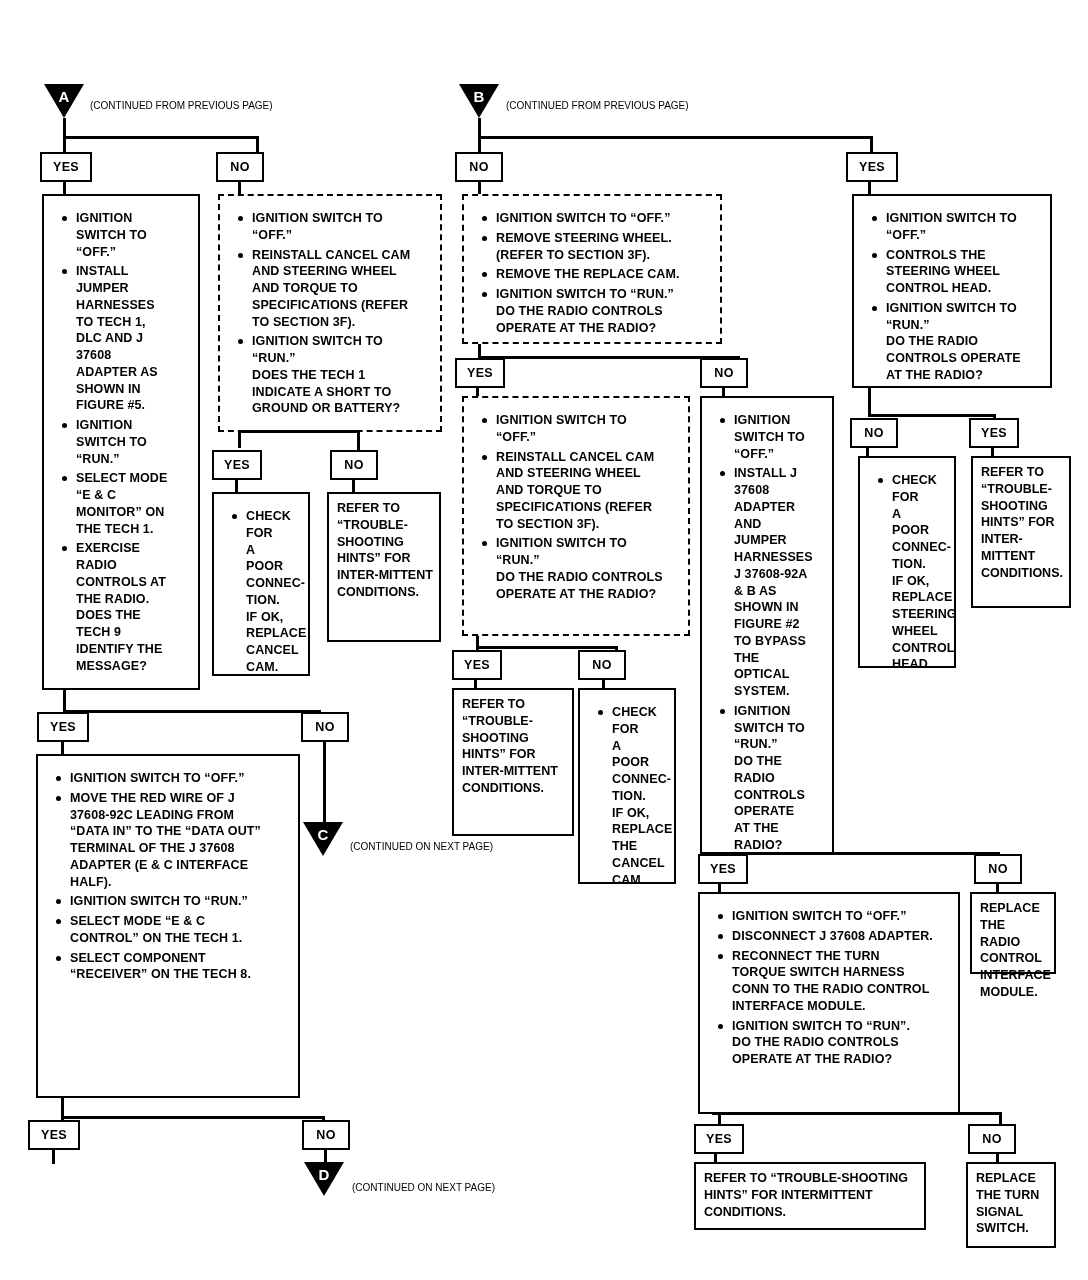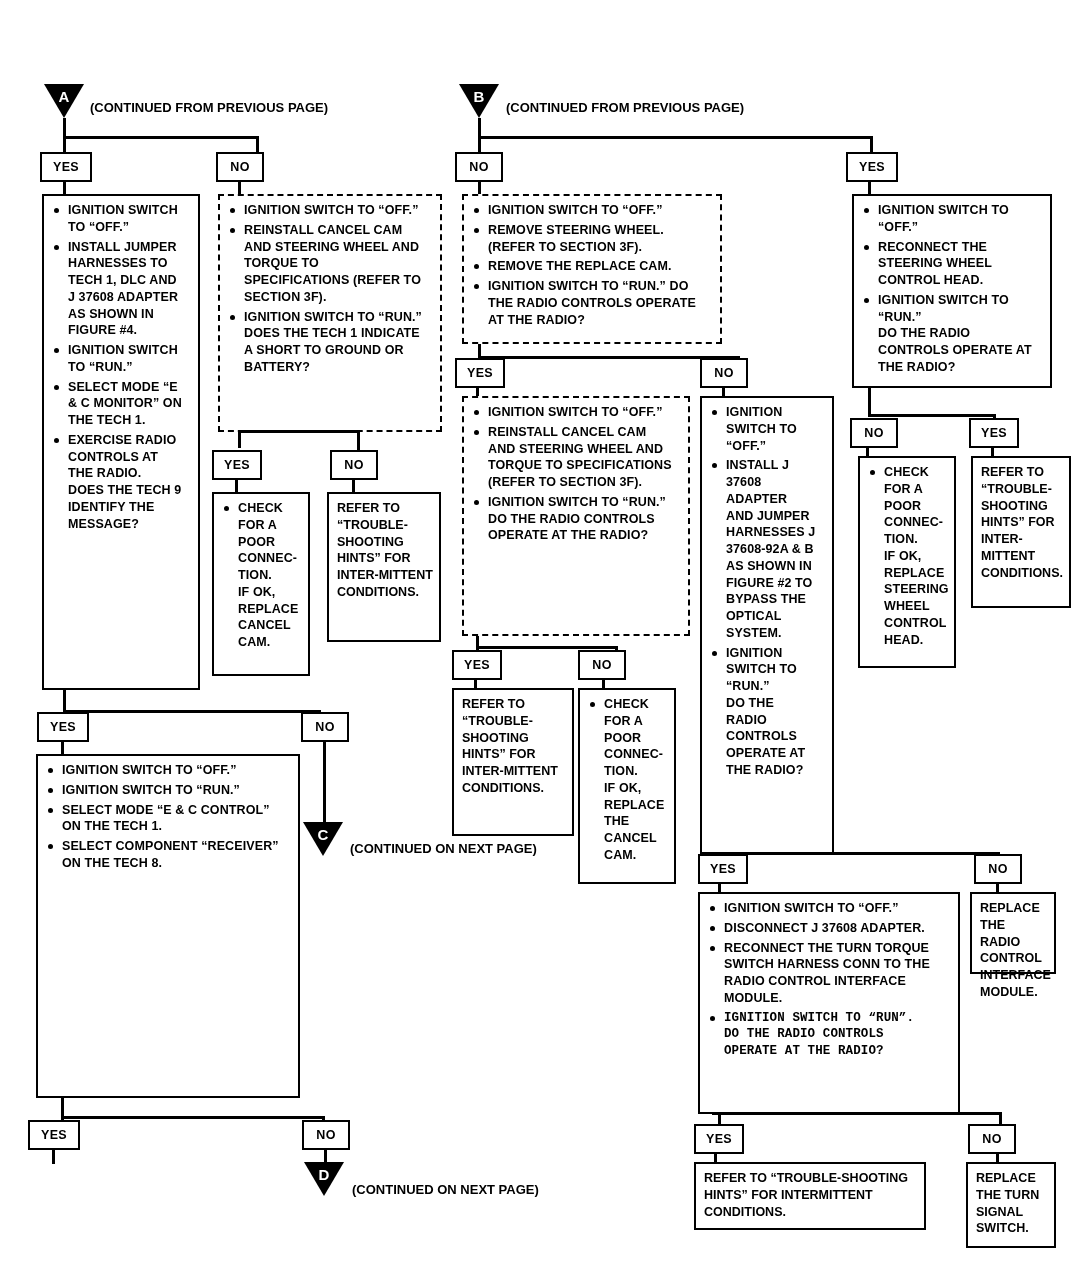--- a/index.html
+++ b/index.html
@@ -3,37 +3,37 @@
 <meta charset="utf-8">
 <style>
   html,body{margin:0;padding:0;background:#fff;}
   body{width:1088px;height:1280px;font-family:"Liberation Sans",sans-serif;color:#000;}
   #sheet{position:relative;width:1088px;height:1280px;overflow:hidden;}
 
   .box{position:absolute;border:2px solid #000;background:#fff;box-sizing:border-box;}
   .dashed{border:2px dashed #000;}
   .lbl{position:absolute;border:2px solid #000;background:#fff;box-sizing:border-box;
        font-weight:bold;font-size:12.5px;display:flex;align-items:center;justify-content:center;letter-spacing:.3px;}
-  .bullets{list-style:none;margin:0;padding:6px 16px 6px 8px;}
+  .bullets{list-style:none;margin:8px;padding:6px 16px 6px 8px;}
   .bullets li{position:relative;padding-left:16px;margin:0 0 3px 0;font-weight:bold;
        font-size:12.5px;line-height:1.34;letter-spacing:.1px;}
   .bullets li:before{content:"";position:absolute;left:2px;top:6px;width:5px;height:5px;
        border-radius:50%;background:#000;}
   .plain{font-weight:bold;font-size:12.5px;line-height:1.34;padding:6px 6px 6px 8px;}
 
   .ln{position:absolute;background:#000;}
   .h{height:3px;}
   .v{width:3px;}
 
   .conn{position:absolute;width:40px;height:40px;}
   .conn .tri{position:absolute;left:0;top:0;width:0;height:0;
       border-left:20px solid transparent;border-right:20px solid transparent;border-top:34px solid #000;}
   .conn .ltr{position:absolute;left:0;top:4px;width:40px;text-align:center;color:#fff;
       font-weight:bold;font-size:15px;}
-  .conn-note{position:absolute;font-weight:bold;font-size:13px;white-space:nowrap;text-align:right;}
+  .conn-note{position:absolute;font-weight:normal;font-size:10px;white-space:nowrap;text-align:right;}
 </style>
 </head>
 <body>
 
 <div id="sheet">
 
   <div class="conn" style="left:44px;top:84px;">
     <div class="tri"></div>
     <div class="ltr">A</div>
   </div>
@@ -46,21 +46,21 @@
 
   <div class="lbl" style="left:40px;top:152px;width:52px;height:30px;">YES</div>
   <div class="lbl" style="left:216px;top:152px;width:48px;height:30px;">NO</div>
 
   <div class="ln v" style="left:63px;top:182px;height:14px;"></div>
   <div class="ln v" style="left:238px;top:182px;height:14px;"></div>
 
   <div class="box" style="left:42px;top:194px;width:158px;height:496px;">
     <ul class="bullets">
       <li>IGNITION SWITCH TO “OFF.”</li>
-      <li>INSTALL JUMPER HARNESSES TO TECH 1, DLC AND J 37608 ADAPTER AS SHOWN IN FIGURE #4.</li>
+      <li>INSTALL JUMPER HARNESSES TO TECH 1, DLC AND J 37608 ADAPTER AS SHOWN IN FIGURE #5.</li>
       <li>IGNITION SWITCH TO “RUN.”</li>
       <li>SELECT MODE “E &amp; C MONITOR” ON THE TECH 1.</li>
       <li style="white-space:pre-line;">EXERCISE RADIO CONTROLS AT THE RADIO.
 DOES THE TECH 9 IDENTIFY THE MESSAGE?</li>
     </ul>
   </div>
 
   <div class="box dashed" style="left:218px;top:194px;width:224px;height:238px;">
     <ul class="bullets">
       <li>IGNITION SWITCH TO “OFF.”</li>
@@ -97,20 +97,21 @@
 
   <div class="lbl" style="left:37px;top:712px;width:52px;height:30px;">YES</div>
   <div class="lbl" style="left:301px;top:712px;width:48px;height:30px;">NO</div>
 
   <div class="ln v" style="left:61px;top:742px;height:14px;"></div>
   <div class="ln v" style="left:323px;top:742px;height:86px;"></div>
 
   <div class="box" style="left:36px;top:754px;width:264px;height:344px;">
     <ul class="bullets">
       <li>IGNITION SWITCH TO “OFF.”</li>
+      <li>MOVE THE RED WIRE OF J 37608-92C LEADING FROM “DATA IN” TO THE “DATA OUT” TERMINAL OF THE J 37608 ADAPTER (E &amp; C INTERFACE HALF).</li>
       <li>IGNITION SWITCH TO “RUN.”</li>
       <li>SELECT MODE “E &amp; C CONTROL” ON THE TECH 1.</li>
       <li>SELECT COMPONENT “RECEIVER” ON THE TECH 8.</li>
     </ul>
   </div>
 
   <div class="conn" style="left:303px;top:822px;">
     <div class="tri"></div>
     <div class="ltr">C</div>
   </div>
@@ -155,21 +156,21 @@
       <li>IGNITION SWITCH TO “OFF.”</li>
       <li>REMOVE STEERING WHEEL. (REFER TO SECTION 3F).</li>
       <li>REMOVE THE REPLACE CAM.</li>
       <li>IGNITION SWITCH TO “RUN.” DO THE RADIO CONTROLS OPERATE AT THE RADIO?</li>
     </ul>
   </div>
 
   <div class="box" style="left:852px;top:194px;width:200px;height:194px;">
     <ul class="bullets">
       <li>IGNITION SWITCH TO “OFF.”</li>
-      <li>RECONNECT THE STEERING WHEEL CONTROL HEAD.</li>
+      <li>CONTROLS THE STEERING WHEEL CONTROL HEAD.</li>
       <li style="white-space:pre-line;">IGNITION SWITCH TO “RUN.”
 DO THE RADIO CONTROLS OPERATE AT THE RADIO?</li>
     </ul>
   </div>
 
   <div class="ln v" style="left:478px;top:344px;height:16px;"></div>
   <div class="ln h" style="left:478px;top:356px;width:262px;"></div>
   <div class="ln v" style="left:737px;top:356px;height:16px;"></div>
 
   <div class="lbl" style="left:455px;top:358px;width:50px;height:30px;">YES</div>
@@ -246,21 +247,21 @@
   <div class="lbl" style="left:974px;top:854px;width:48px;height:30px;">NO</div>
 
   <div class="ln v" style="left:718px;top:884px;height:12px;"></div>
   <div class="ln v" style="left:996px;top:884px;height:12px;"></div>
 
   <div class="box" style="left:698px;top:892px;width:262px;height:222px;">
     <ul class="bullets">
       <li>IGNITION SWITCH TO “OFF.”</li>
       <li>DISCONNECT J 37608 ADAPTER.</li>
       <li>RECONNECT THE TURN TORQUE SWITCH HARNESS CONN TO THE RADIO CONTROL INTERFACE MODULE.</li>
-      <li style="white-space:pre-line;font-family:Liberation Mono, monospace;">IGNITION SWITCH TO “RUN”.
+      <li style="white-space:pre-line;">IGNITION SWITCH TO “RUN”.
 DO THE RADIO CONTROLS OPERATE AT THE RADIO?</li>
     </ul>
   </div>
 
   <div class="box" style="left:970px;top:892px;width:86px;height:82px;">
     <div class="plain" style="white-space:pre-line;">REPLACE THE RADIO CONTROL INTERFACE MODULE.</div>
   </div>
 
   <div class="ln v" style="left:718px;top:1114px;height:18px;"></div>
   <div class="ln h" style="left:712px;top:1112px;width:290px;"></div>

